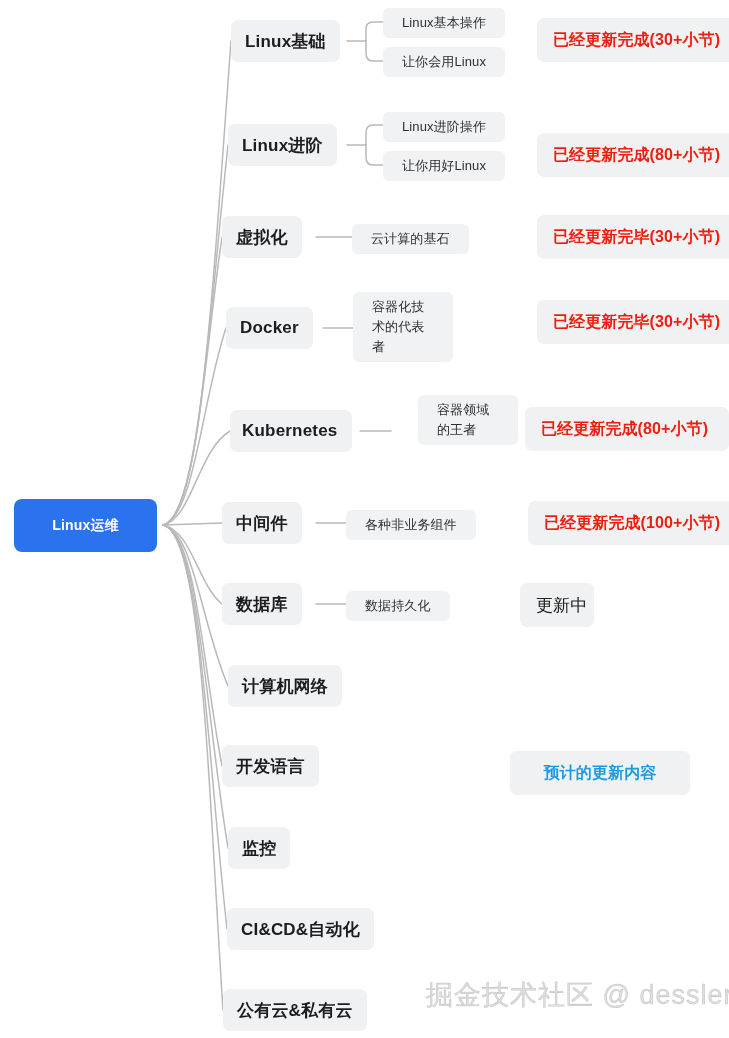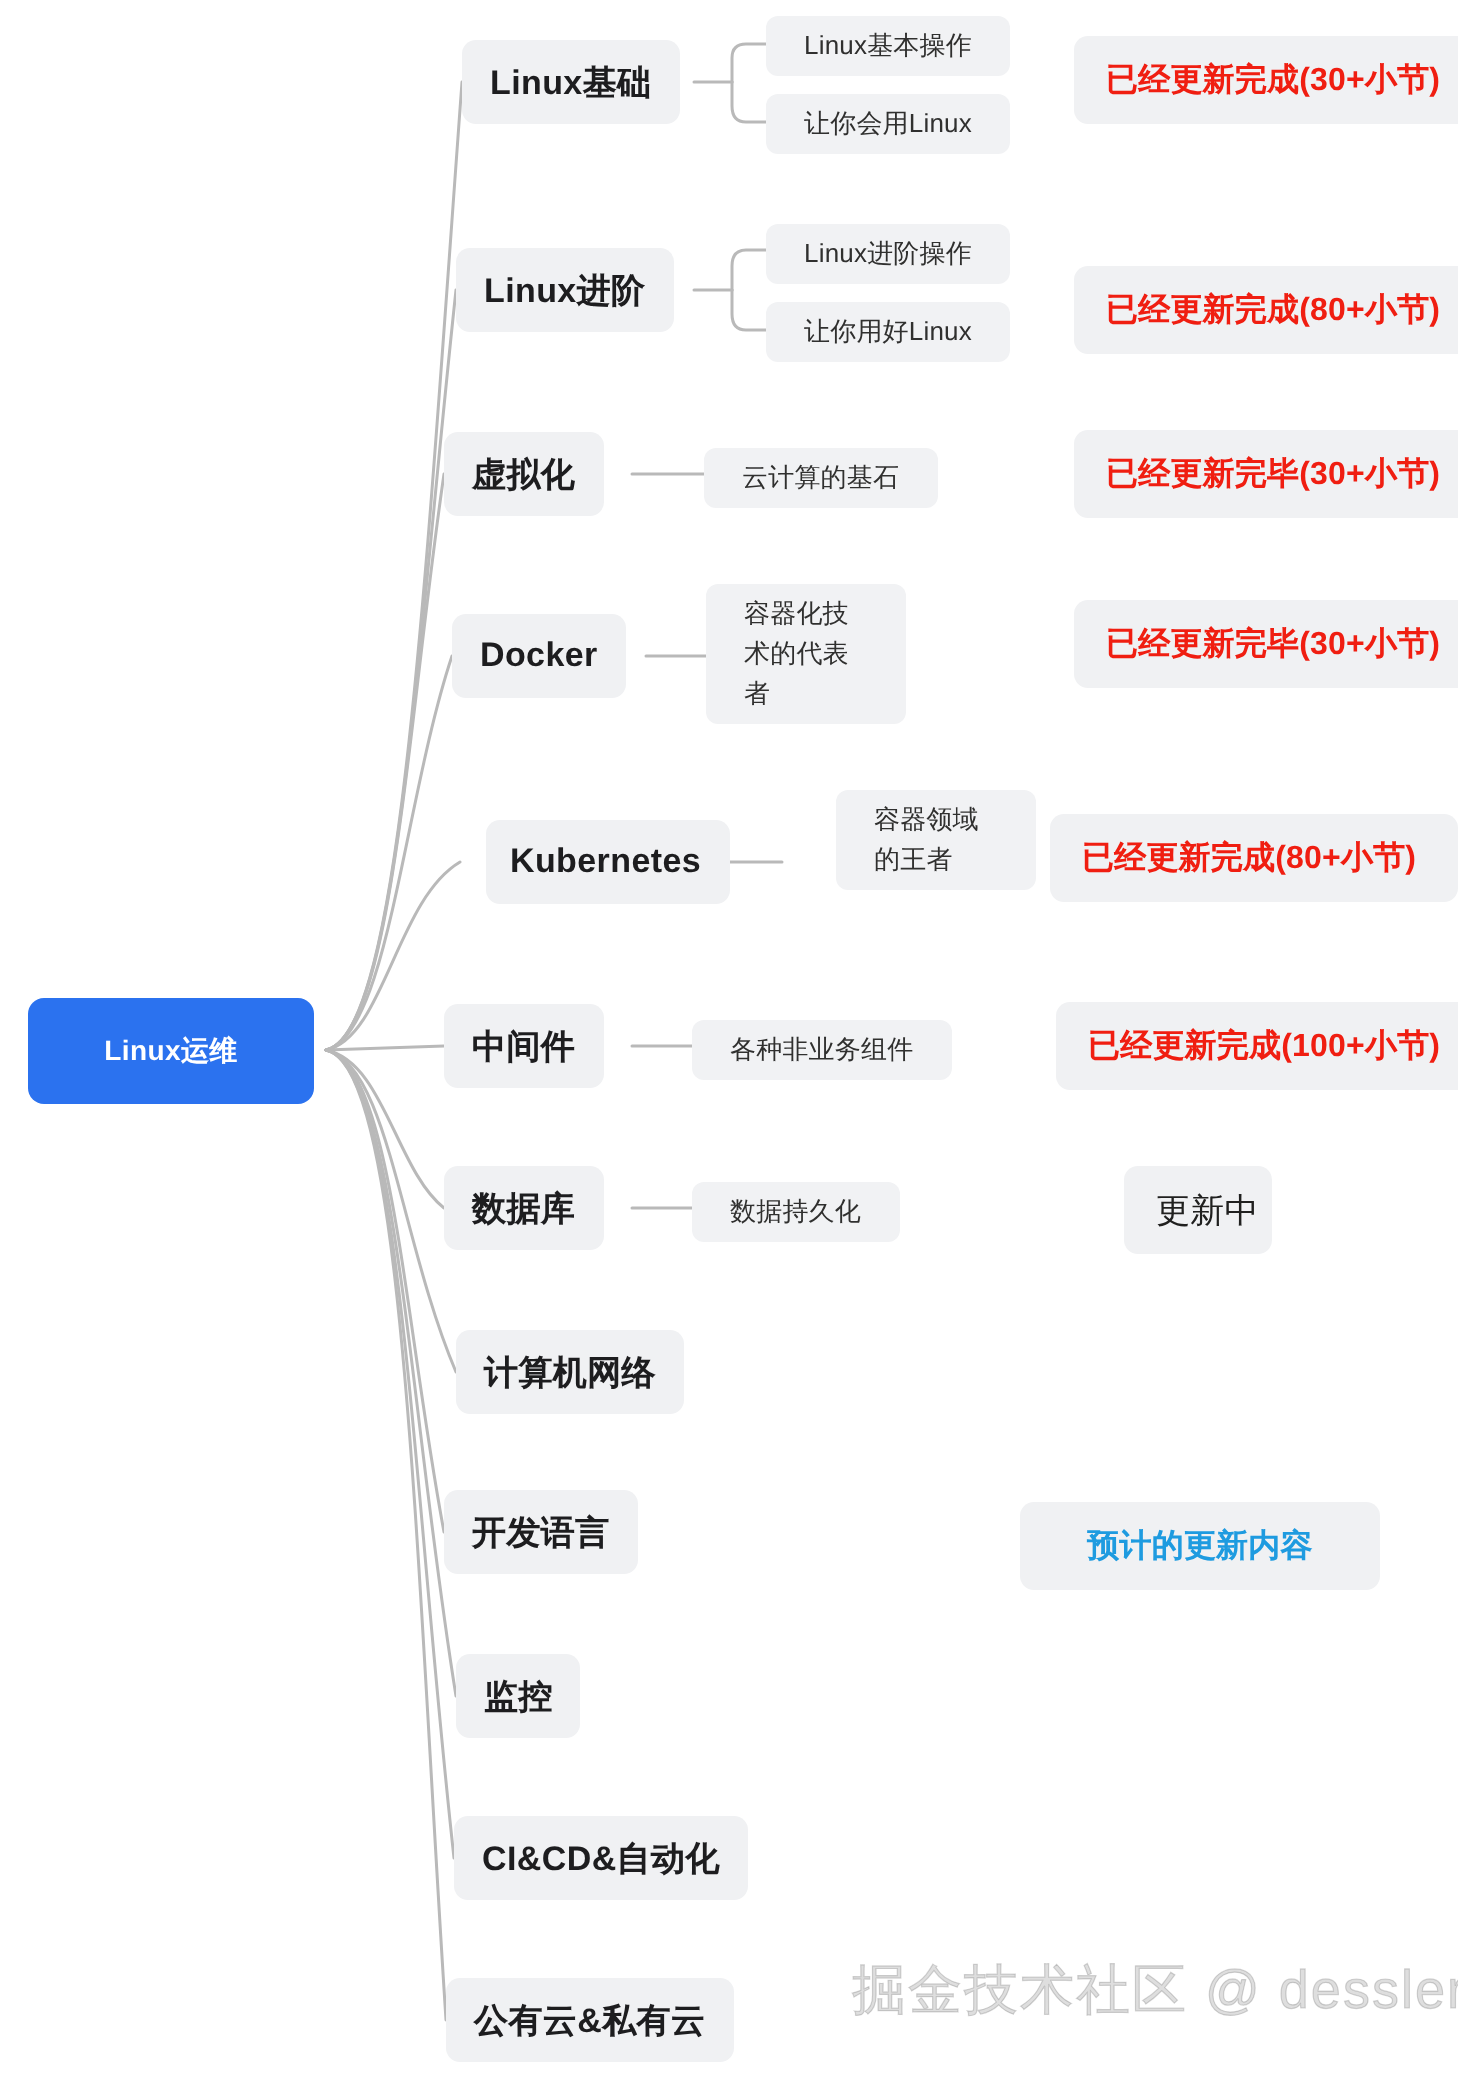--- a/index.html
+++ b/index.html
@@ -168,21 +168,21 @@
   </div>
   <div class="main-node" style="left:228px; top:124px;">
     <span class="main-label">Linux进阶</span>
   </div>
   <div class="main-node" style="left:222px; top:216px;">
     <span class="main-label">虚拟化</span>
   </div>
   <div class="main-node" style="left:226px; top:307px;">
     <span class="main-label">Docker</span>
   </div>
-  <div class="main-node" style="left:243px; top:410px;padding-left:12px;">
+  <div class="main-node" style="left:230px; top:410px;padding-left:12px;">
     <span class="main-label">Kubernetes</span>
   </div>
   <div class="main-node" style="left:222px; top:502px;">
     <span class="main-label">中间件</span>
   </div>
   <div class="main-node" style="left:222px; top:583px;">
     <span class="main-label">数据库</span>
   </div>
   <div class="main-node" style="left:228px; top:665px;">
     <span class="main-label">计算机网络</span>
@@ -245,21 +245,21 @@
   </div>
   <div class="status-chip red" style="left:537px; top:300px; min-width:192px;">
     <span class="status-label">已经更新完毕(30+小节)</span>
   </div>
   <div class="status-chip red" style="left:525px; top:407px; min-width:204px;">
     <span class="status-label">已经更新完成(80+小节)</span>
   </div>
   <div class="status-chip red" style="left:528px; top:501px; min-width:201px;">
     <span class="status-label">已经更新完成(100+小节)</span>
   </div>
-  <div class="status-chip dark" style="left:562px; top:583px; width:74px;font-family:Liberation Mono, monospace;">
+  <div class="status-chip dark" style="left:520px; top:583px; width:74px;font-family:Liberation Mono, monospace;">
     <span class="status-label">更新中</span>
   </div>
   <div class="status-chip blue" style="left:510px; top:751px; width:180px; justify-content:center;">
     <span class="status-label">预计的更新内容</span>
   </div>
 
   <div class="watermark">掘金技术社区 @ dessler</div>
 
 </div>
 

